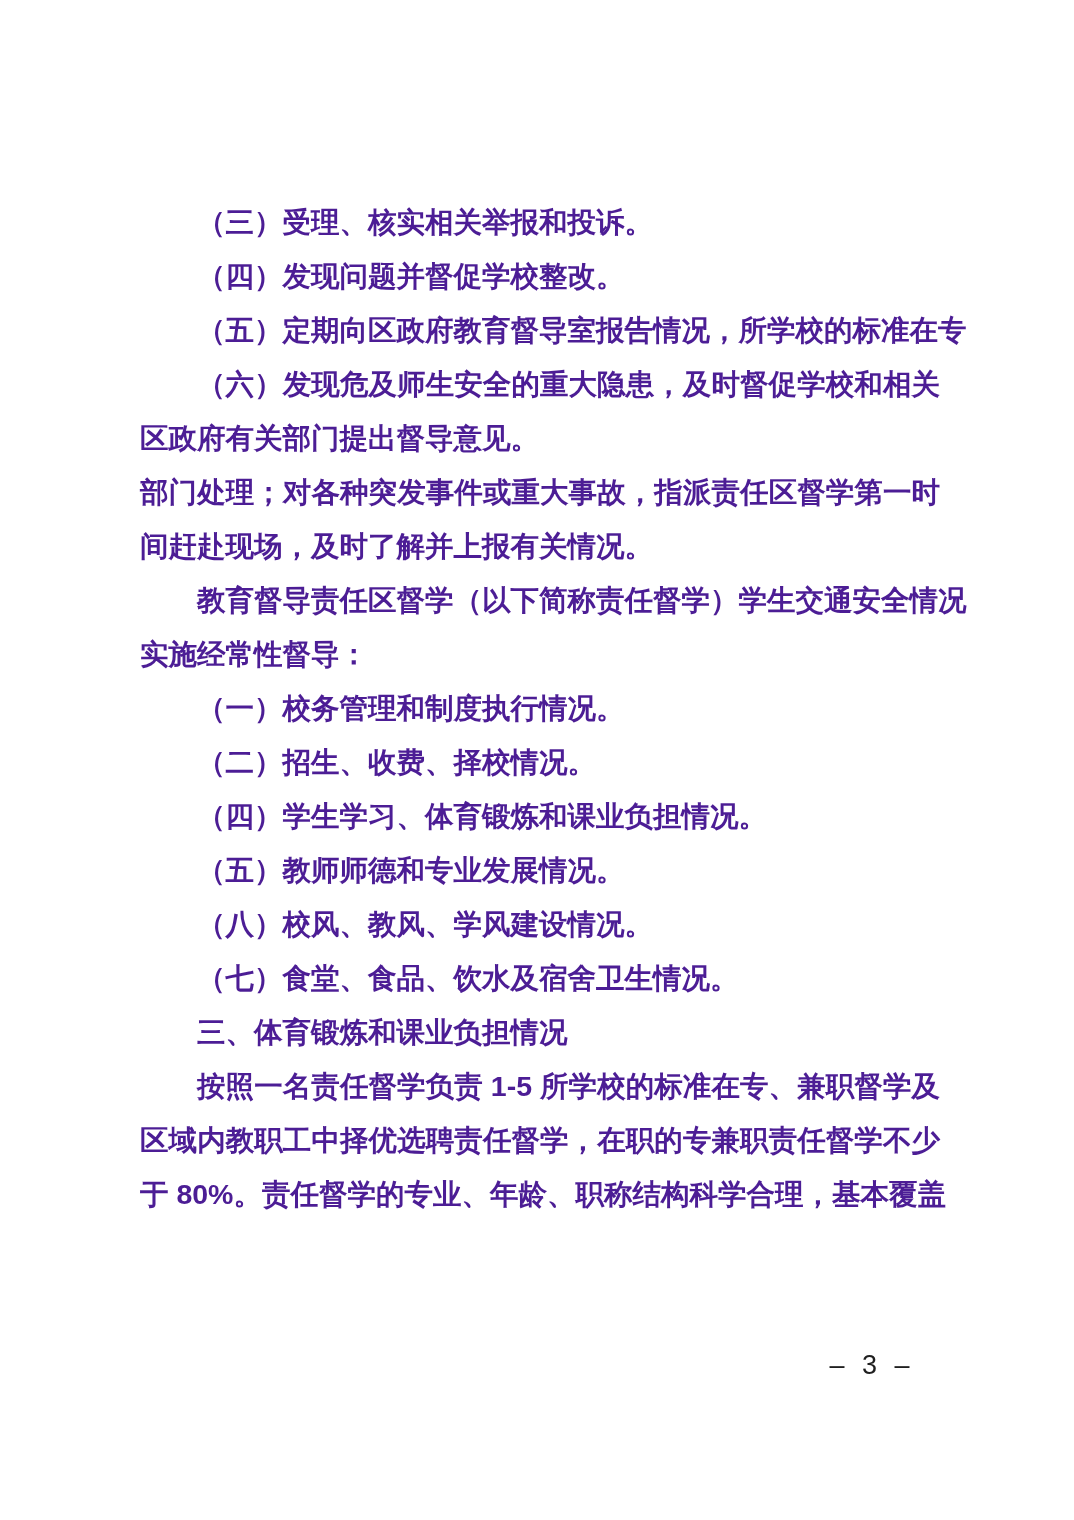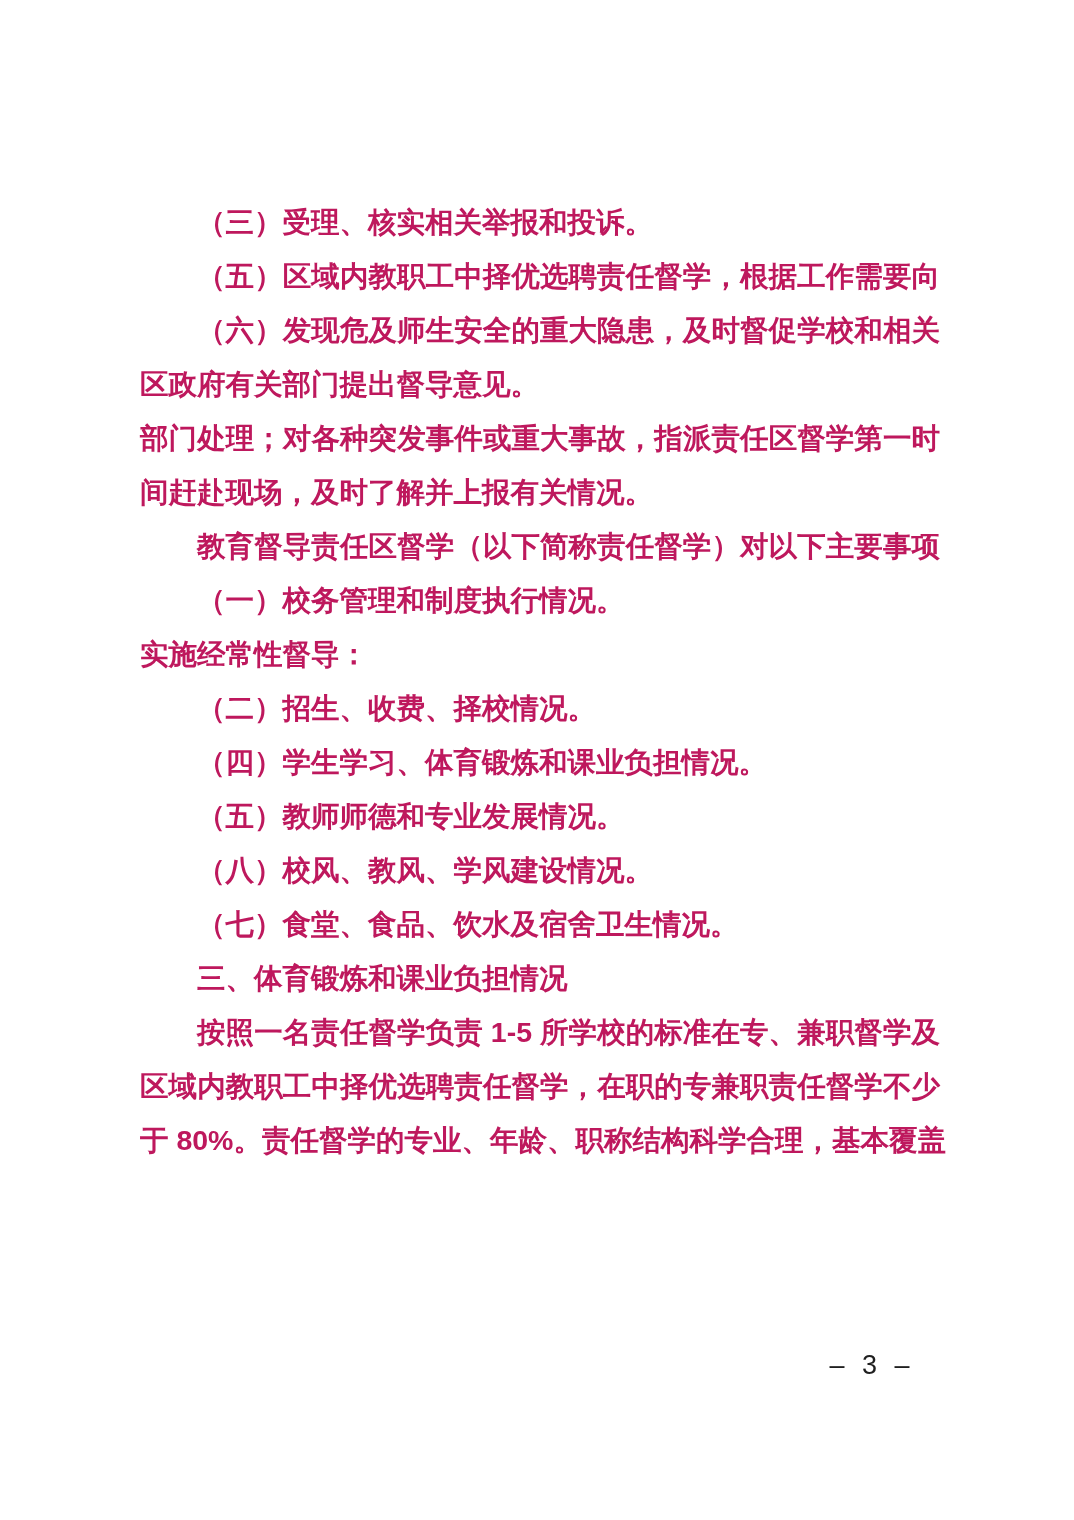--- a/index.html
+++ b/index.html
@@ -19,21 +19,21 @@
     position: absolute;
     left: 140px;
     top: 195px;
     width: 800px;
   }
   .line {
     height: 54px;
     line-height: 54px;
     font-size: 28.5px;
     font-weight: 600;
-    color: #be185d;
+    color: #4c1d95;
     letter-spacing: 0;
     white-space: nowrap;
     text-align: justify;
     text-align-last: justify;
     -moz-text-align-last: justify;
   }
   .line.indent {
     text-indent: 57px;
   }
   .line.end {
@@ -54,28 +54,29 @@
     color: #1f1f1f;
     letter-spacing: 5px;
   }
 </style>
 </head>
 <body>
 
 <div class="page">
   <div class="content">
       <div class="line indent end">（三）受理、核实相关举报和投诉。</div>
-      <div class="line indent">（五）区域内教职工中择优选聘责任督学，根据工作需要向</div>
+      <div class="line indent end">（四）发现问题并督促学校整改。</div>
+      <div class="line indent">（五）定期向区政府教育督导室报告情况，所学校的标准在专</div>
       <div class="line indent">（六）发现危及师生安全的重大隐患，及时督促学校和相关</div>
       <div class="line end">区政府有关部门提出督导意见。</div>
       <div class="line">部门处理；对各种突发事件或重大事故，指派责任区督学第一时</div>
       <div class="line end">间赶赴现场，及时了解并上报有关情况。</div>
-      <div class="line indent">教育督导责任区督学（以下简称责任督学）对以下主要事项</div>
+      <div class="line indent">教育督导责任区督学（以下简称责任督学）学生交通安全情况</div>
+      <div class="line end">实施经常性督导：</div>
       <div class="line indent end">（一）校务管理和制度执行情况。</div>
-      <div class="line end">实施经常性督导：</div>
       <div class="line indent end">（二）招生、收费、择校情况。</div>
       <div class="line indent end">（四）学生学习、体育锻炼和课业负担情况。</div>
       <div class="line indent end">（五）教师师德和专业发展情况。</div>
       <div class="line indent end">（八）校风、教风、学风建设情况。</div>
       <div class="line indent end">（七）食堂、食品、饮水及宿舍卫生情况。</div>
       <div class="line indent end">三、体育锻炼和课业负担情况</div>
       <div class="line indent">按照一名责任督学负责 1-5 所学校的标准在专、兼职督学及</div>
       <div class="line">区域内教职工中择优选聘责任督学，在职的专兼职责任督学不少</div>
       <div class="line">于 80%。责任督学的专业、年龄、职称结构科学合理，基本覆盖</div>
     </div>

